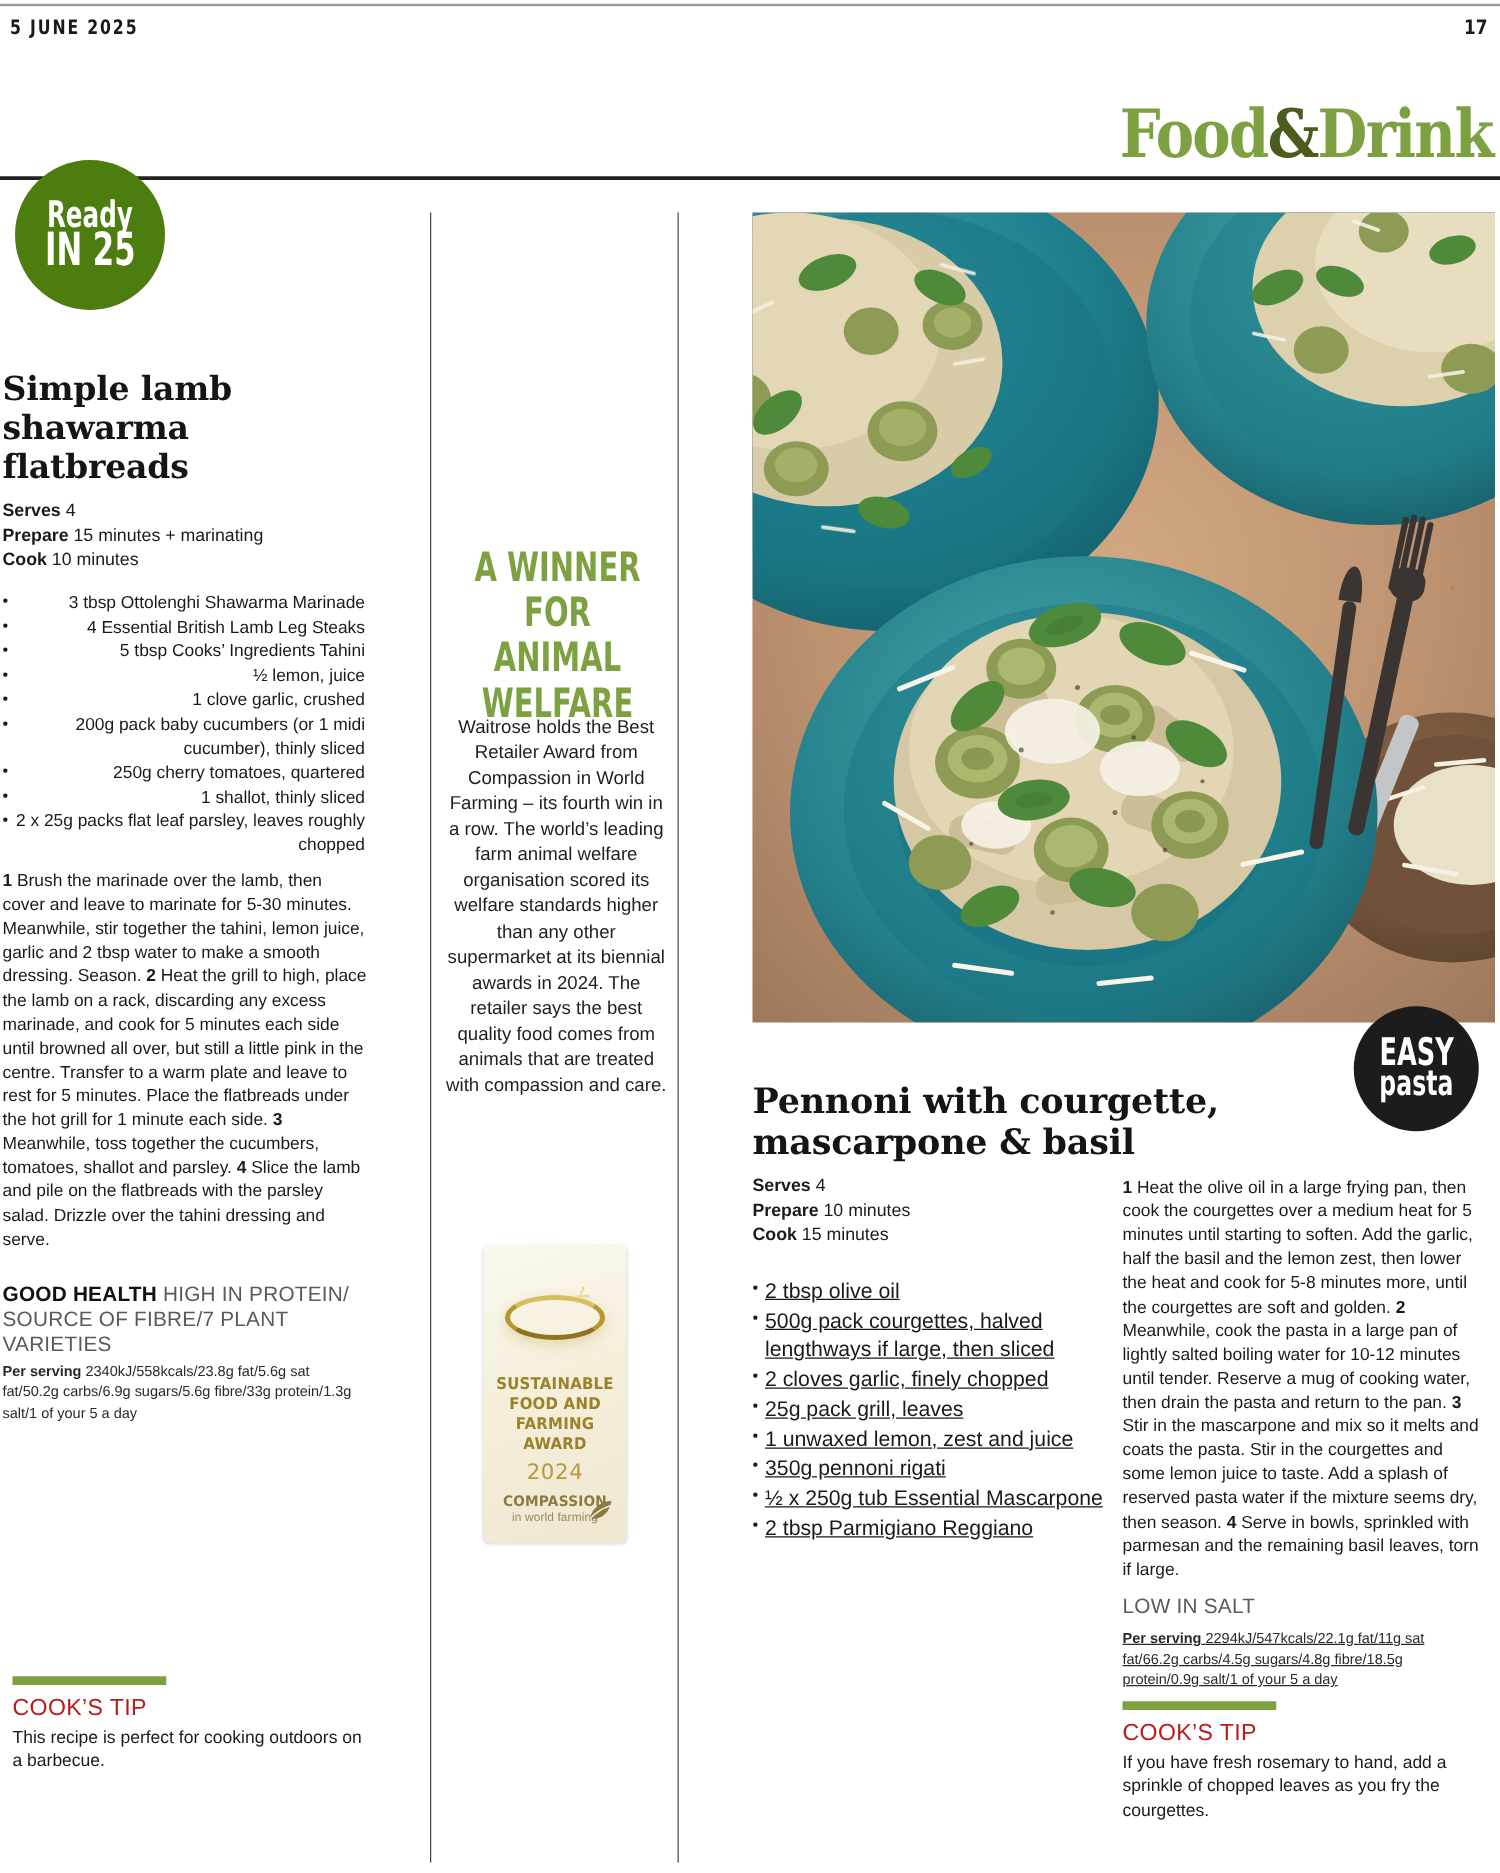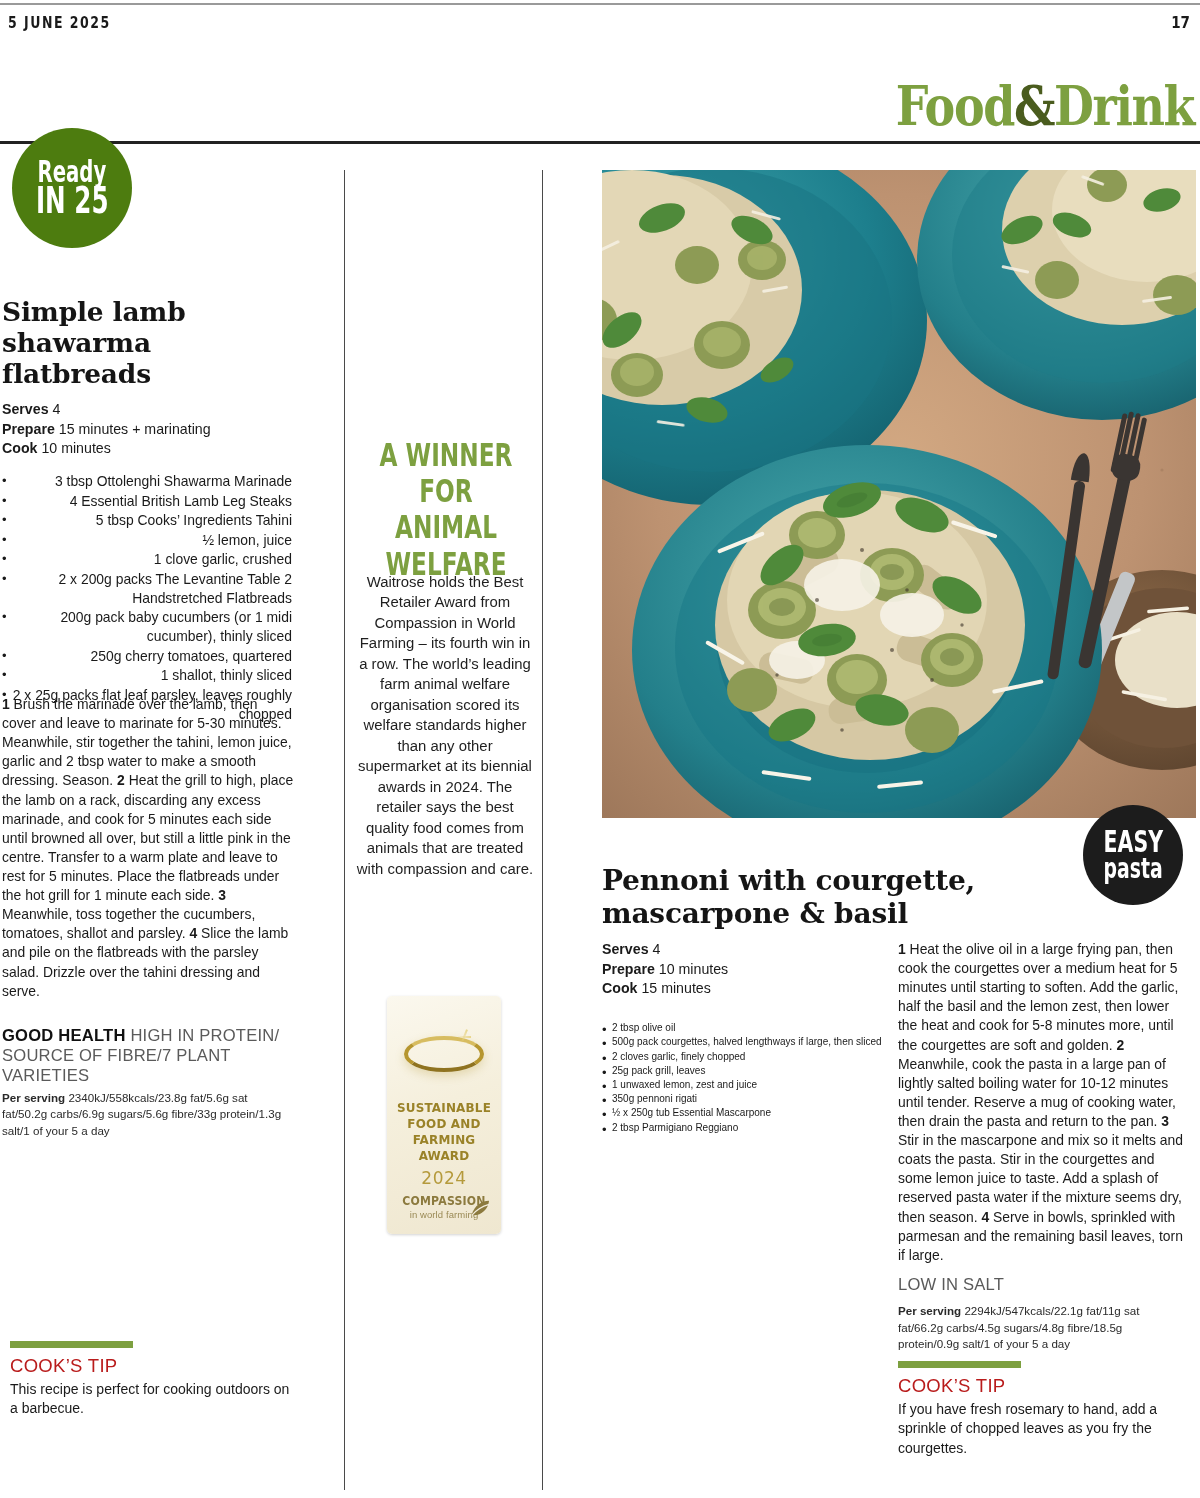--- a/index.html
+++ b/index.html
@@ -282,34 +282,34 @@
     color: #151515;
   }
 
   .col-r1 { position: absolute; left: 602px; top: 940px; width: 282px; }
   .col-r2 { position: absolute; left: 898px; top: 940px; width: 288px; }
 
   .r-meta { font-size: 14.2px; line-height: 1.39; color: #1a1a1a; }
   .r-meta b { font-weight: 700; }
   .r-ing {
     margin: 22px 0 0 0; padding: 0; list-style: none;
-    font-size: 10px; line-height: 1.37; color: #1a1a1a;
+    font-size: 17px; line-height: 1.37; color: #1a1a1a; text-decoration: underline;
   }
   .r-ing li { position: relative; padding-left: 10px; margin-bottom: 0.5px; }
   .r-ing li:before { content: "\2022"; position: absolute; left: 0; top: 0; font-size: 13px; }
 
   .r-method { font-size: 13.9px; line-height: 1.375; color: #1a1a1a; }
   .r-method b { font-weight: 700; }
   .r-health {
     margin-top: 10px;
     font-size: 16.6px; letter-spacing: 0.2px; color: #5a5a5a; line-height: 1.22;
   }
   .r-per {
     margin-top: 8px;
-    font-size: 11.6px; line-height: 1.42; color: #2a2a2a;
+    font-size: 11.6px; line-height: 1.42; color: #2a2a2a; text-decoration: underline;
   }
   .r-per b { font-weight: 700; }
 </style>
 </head>
 <body>
 
 <div class="top-rule"></div>
 <div class="folio-date">5 JUNE 2025</div>
 <div class="folio-page">17</div>
 <div class="masthead"><span>Food</span><span class="amp">&amp;</span><span>Drink</span></div>
@@ -330,21 +330,20 @@
   <div><b>Prepare</b> <span>15 minutes + marinating</span></div>
   <div><b>Cook</b> <span>10 minutes</span></div>
 </div>
 
 <ul class="ingredients" id="r1-ing">
     <li>3 tbsp Ottolenghi Shawarma Marinade</li>
     <li>4 Essential British Lamb Leg Steaks</li>
     <li>5 tbsp Cooks’ Ingredients Tahini</li>
     <li>½ lemon, juice</li>
     <li>1 clove garlic, crushed</li>
-    <li>2 x 200g packs The Levantine Table 2 Handstretched Flatbreads</li>
     <li>200g pack baby cucumbers (or 1 midi cucumber), thinly sliced</li>
     <li>250g cherry tomatoes, quartered</li>
     <li>1 shallot, thinly sliced</li>
     <li>2 x 25g packs flat leaf parsley, leaves roughly chopped</li>
   </ul>
 
 <div class="method" id="r1-method"><span><b>1</b> Brush the marinade over the lamb, then cover and leave to marinate for 5-30 minutes. Meanwhile, stir together the tahini, lemon juice, garlic and 2 tbsp water to make a smooth dressing. Season. </span><span><b>2</b> Heat the grill to high, place the lamb on a rack, discarding any excess marinade, and cook for 5 minutes each side until browned all over, but still a little pink in the centre. Transfer to a warm plate and leave to rest for 5 minutes. Place the flatbreads under the hot grill for 1 minute each side. </span><span><b>3</b> Meanwhile, toss together the cucumbers, tomatoes, shallot and parsley. </span><span><b>4</b> Slice the lamb and pile on the flatbreads with the parsley salad. Drizzle over the tahini dressing and serve. </span></div>
 
 <div class="goodhealth"><b>GOOD HEALTH</b> <span>HIGH IN PROTEIN/ SOURCE OF FIBRE/7 PLANT VARIETIES</span></div>
 

